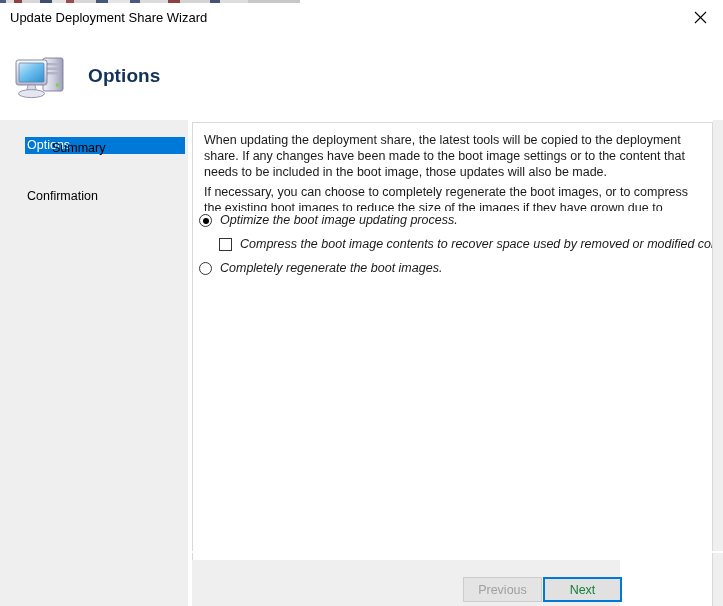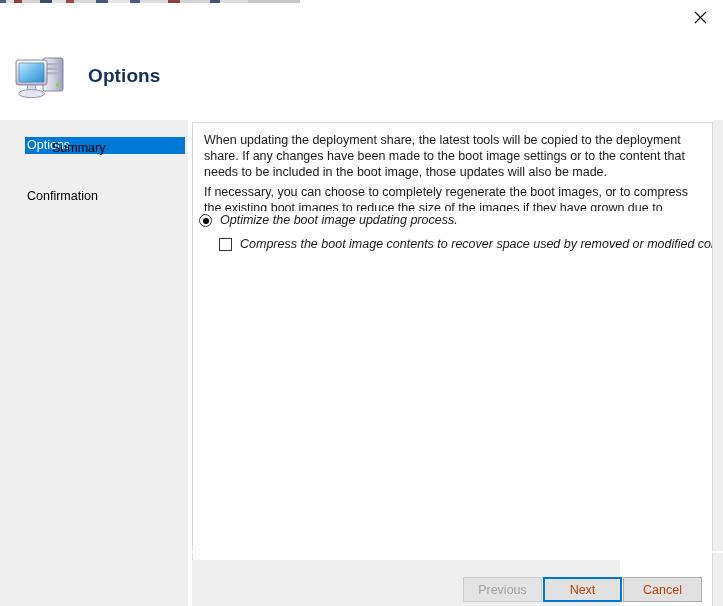--- a/index.html
+++ b/index.html
@@ -205,21 +205,21 @@
   }
   .dlg-button {
     position: absolute;
     top: 17px;
     width: 79px; height: 25px;
     background: #e1e1e1;
     border: 1px solid #adadad;
     box-sizing: border-box;
     font-family: "Liberation Sans", sans-serif;
     font-size: 12.5px;
-    color: #c2410c;
+    color: #15803d;
     display: flex;
     align-items: center;
     justify-content: center;
     cursor: default;
     padding: 0;
   }
   #previous-button {
     left: 271px;
     color: #a0a0a0;
     border-color: #cccccc;
@@ -245,20 +245,21 @@
     width: 531px; height: 2px;
     background: #ffffff;
   }
 </style>
 </head>
 <body>
 
 <div id="bg-sliver"></div>
 
 <div id="titlebar">
+  <div id="window-title">Update Deployment Share Wizard</div>
   <div id="close-button">
     <svg width="13" height="13" viewBox="0 0 13 13" aria-hidden="true">
       <line x1="1" y1="1" x2="12" y2="12" stroke="#000000" stroke-width="1.1"></line>
       <line x1="12" y1="1" x2="1" y2="12" stroke="#000000" stroke-width="1.1"></line>
     </svg>
   </div>
 </div>
 
 <div id="header">
   <div id="header-icon">
@@ -308,23 +309,26 @@
 
   <div id="options-group">
     <div class="option-row">
       <span class="radio-outer checked"></span>
       <span class="option-label">Optimize the boot image updating process.</span>
     </div>
     <div class="option-row indented">
       <span class="checkbox-box"></span>
       <span class="option-label">Compress the boot image contents to recover space used by removed or modified content.</span>
     </div>
+    <div class="option-row">
+      <span class="radio-outer"></span>
+      <span class="option-label">Completely regenerate the boot images.</span>
+    </div>
   </div>
 </div>
 
 <div id="right-gap"></div>
 <div id="bottom-gap"></div>
 
 <div id="footer">
   <button class="dlg-button" id="previous-button" disabled="">Previous</button>
   <button class="dlg-button" id="next-button">Next</button>
-  <button class="dlg-button" id="cancel-button">Cancel</button>
 </div>
 
 </body></html>

